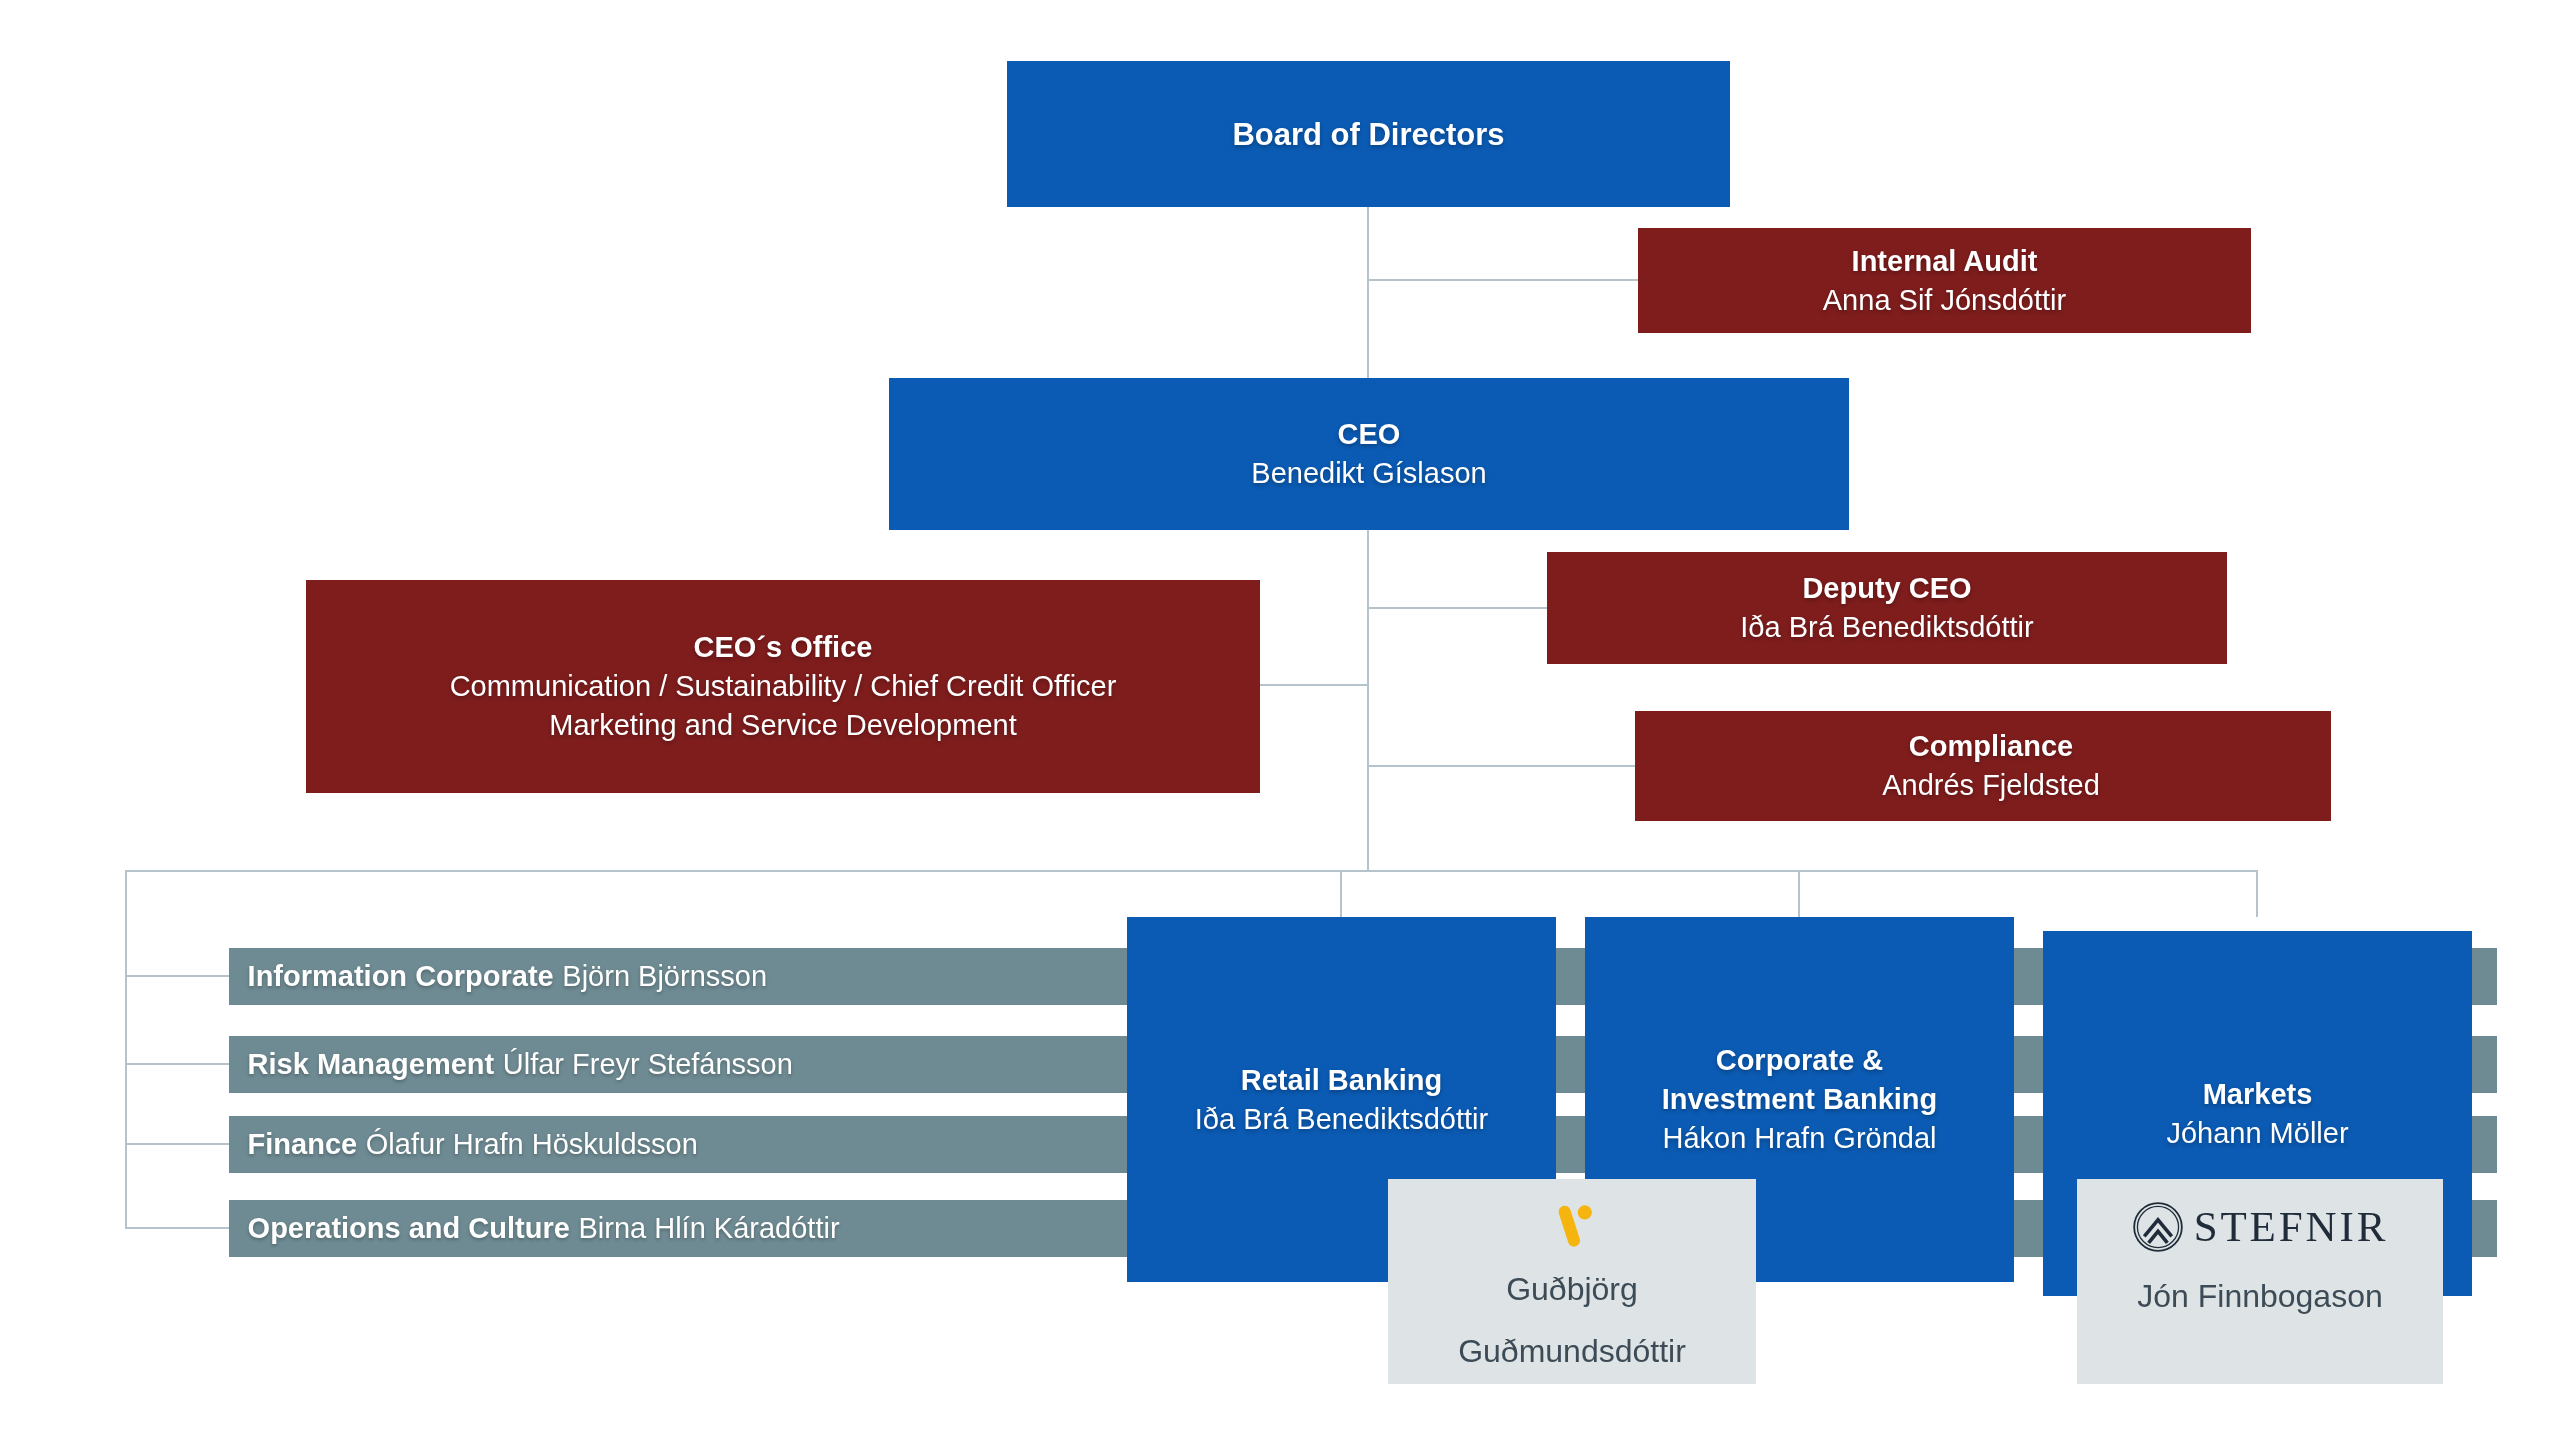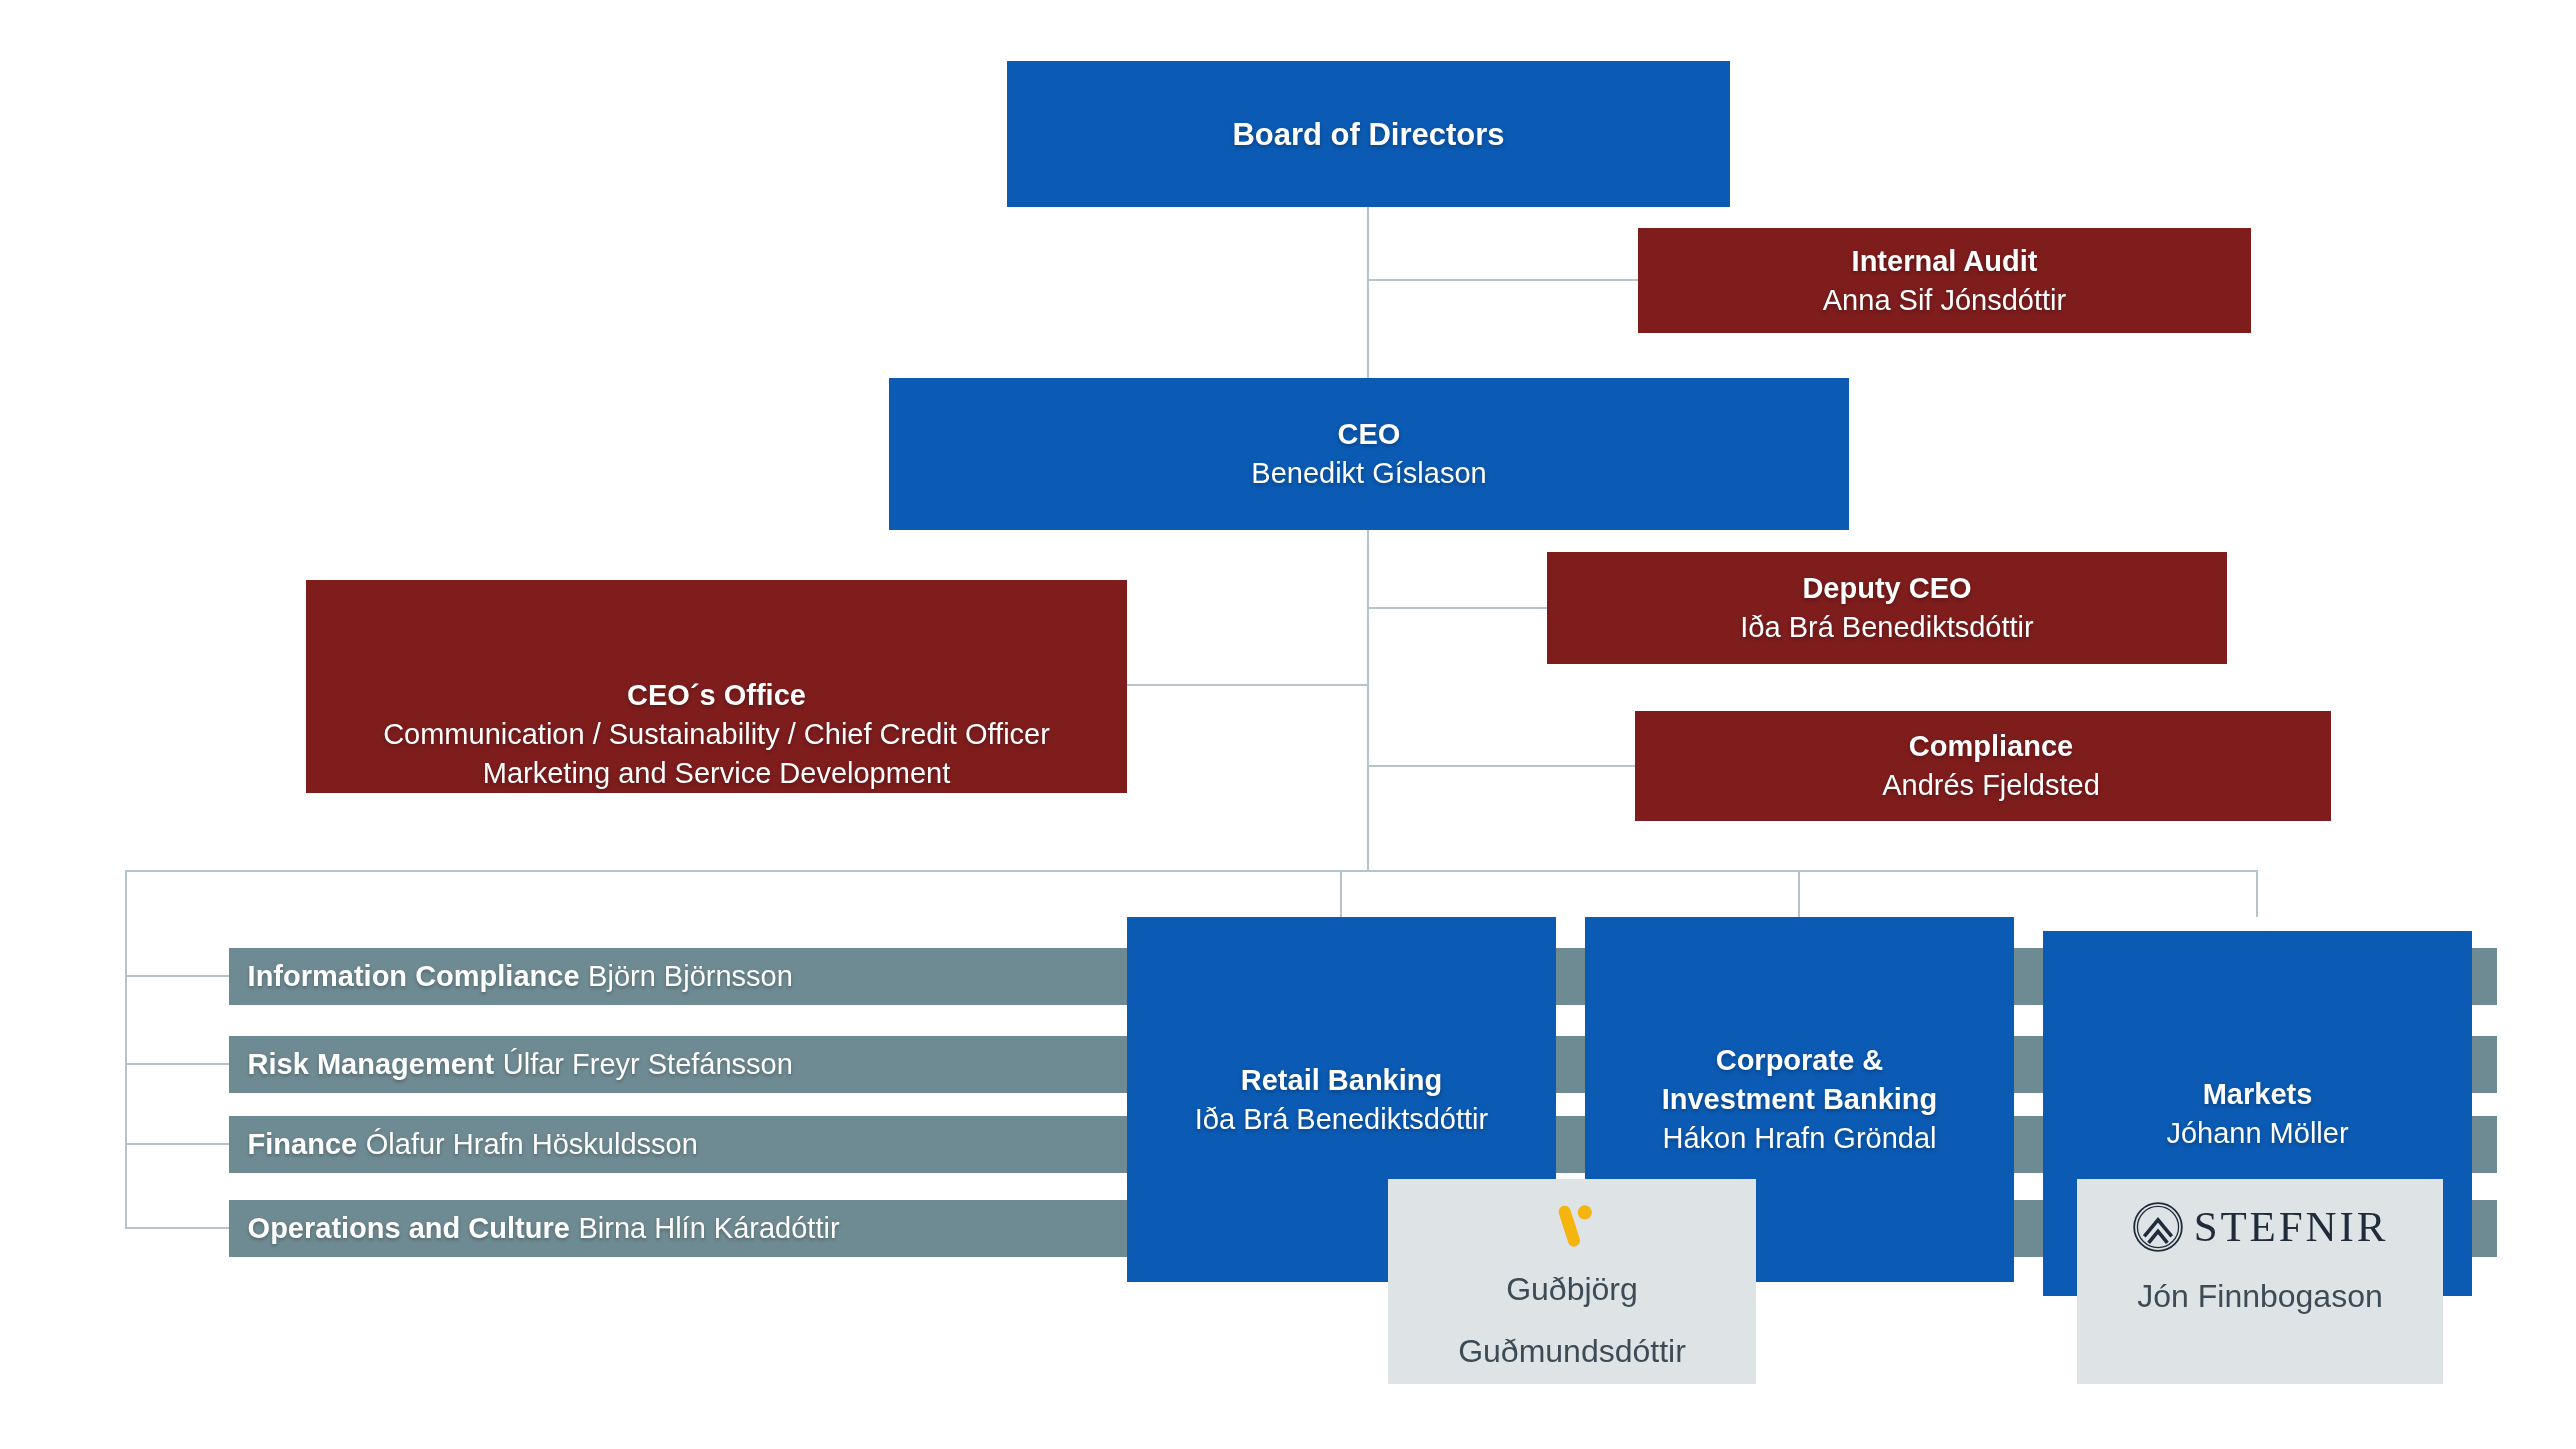--- a/index.html
+++ b/index.html
@@ -40,21 +40,21 @@
   .dark{background:#7f1d1d;}
   .title{font-weight:bold;font-size:29px;line-height:39px;
          text-shadow:0 2.1px 4.3px rgba(0,0,0,0.30);}
   .person,.subline{font-size:29px;line-height:39px;
          text-shadow:0 2.1px 4.3px rgba(0,0,0,0.30);}
 
   #box-board     {left:1007px;top:61px; width:723px;height:146px;}
   #box-board .title{font-size:31px;}
   #box-ia        {left:1638px;top:228px;width:613px; height:105px;}
   #box-ceo       {left:889px;top:378px;width:960px;height:152px;}
-  #box-office    {left:306px; top:580px;width:821px;height:213px;justify-content:flex-end;}
+  #box-office    {left:306px; top:580px;width:954px;height:213px;}
   #box-deputy    {left:1547px;top:552px;width:680px; height:112px;}
   #box-compliance{left:1635px;top:711px;width:680px; height:110px;padding-left:16px;}
 
   
   .bar{
     position:absolute;left:229px;width:2268px;height:57px;
     background:#6e8a92;color:#ffffff;display:flex;align-items:center;
     padding-left:18.6px;box-sizing:border-box;z-index:1;
     font-size:29px;white-space:nowrap;
     text-shadow:0 2.1px 3.6px rgba(0,0,0,0.25);
@@ -101,21 +101,21 @@
   <div class="line vline" id="l-left-v"></div>
   <div class="line hline" id="l-stub-1"></div>
   <div class="line hline" id="l-stub-2"></div>
   <div class="line hline" id="l-stub-3"></div>
   <div class="line hline" id="l-stub-4"></div>
   <div class="line vline" id="l-drop-retail"></div>
   <div class="line vline" id="l-drop-cib"></div>
   <div class="line vline" id="l-drop-markets"></div>
 
   <div class="bar" id="bar-0">
-    <span class="dept">Information Compliance</span>
+    <span class="dept">Information Corporate</span>
     <span class="pers">Björn Björnsson</span>
   </div>
   <div class="bar" id="bar-1">
     <span class="dept">Risk Management</span>
     <span class="pers">Úlfar Freyr Stefánsson</span>
   </div>
   <div class="bar" id="bar-2">
     <span class="dept">Finance</span>
     <span class="pers">Ólafur Hrafn Höskuldsson</span>
   </div>

